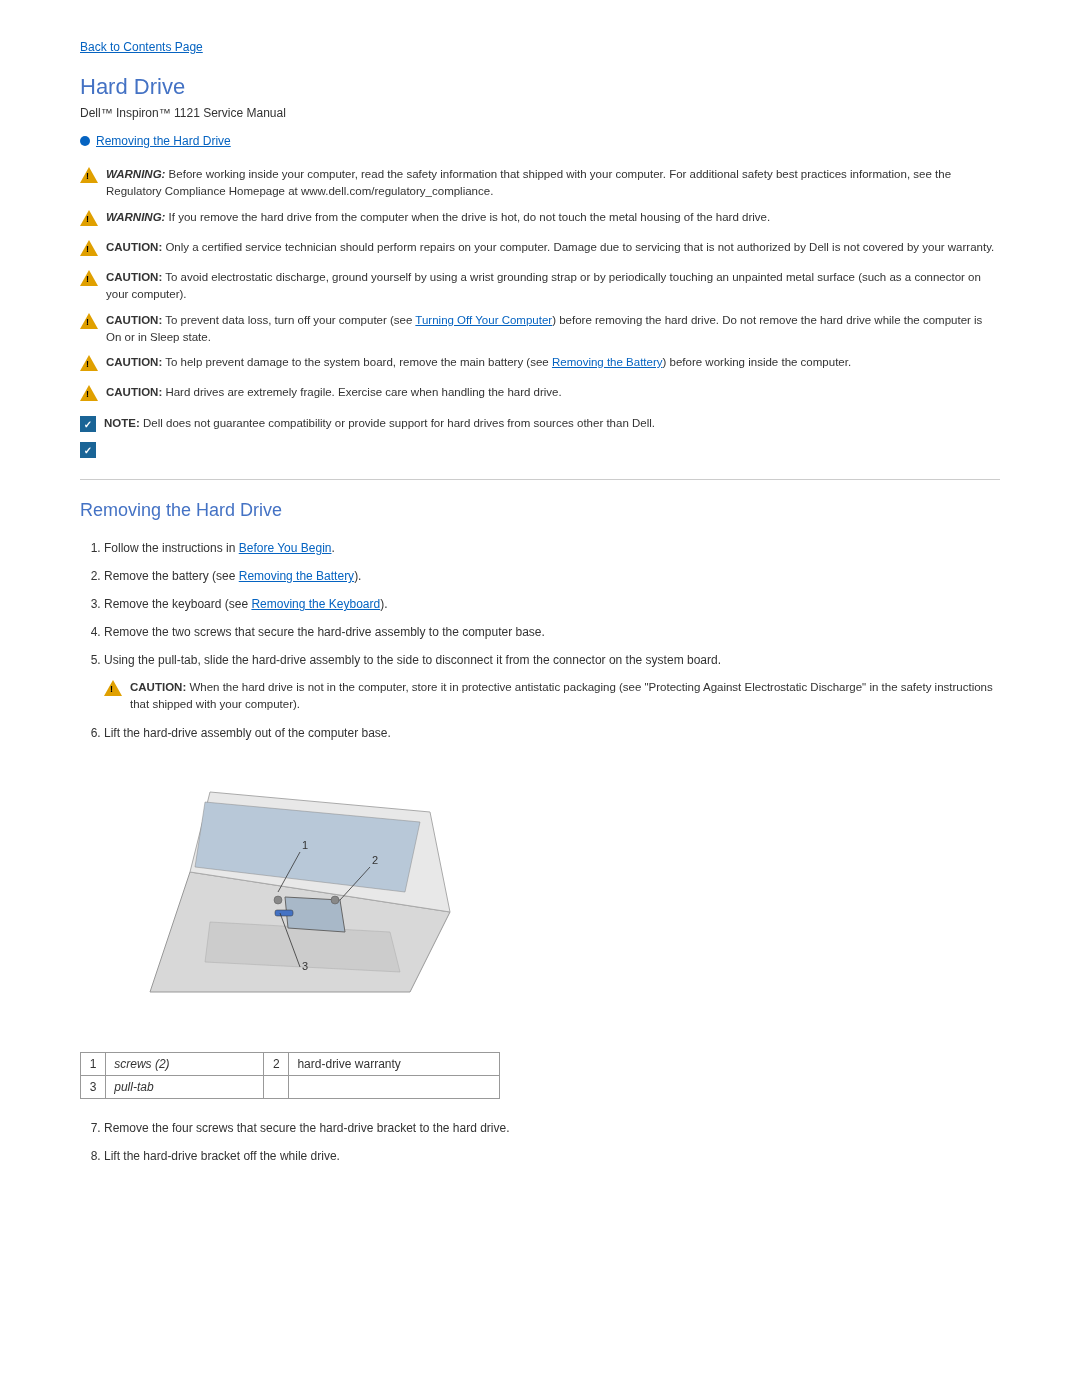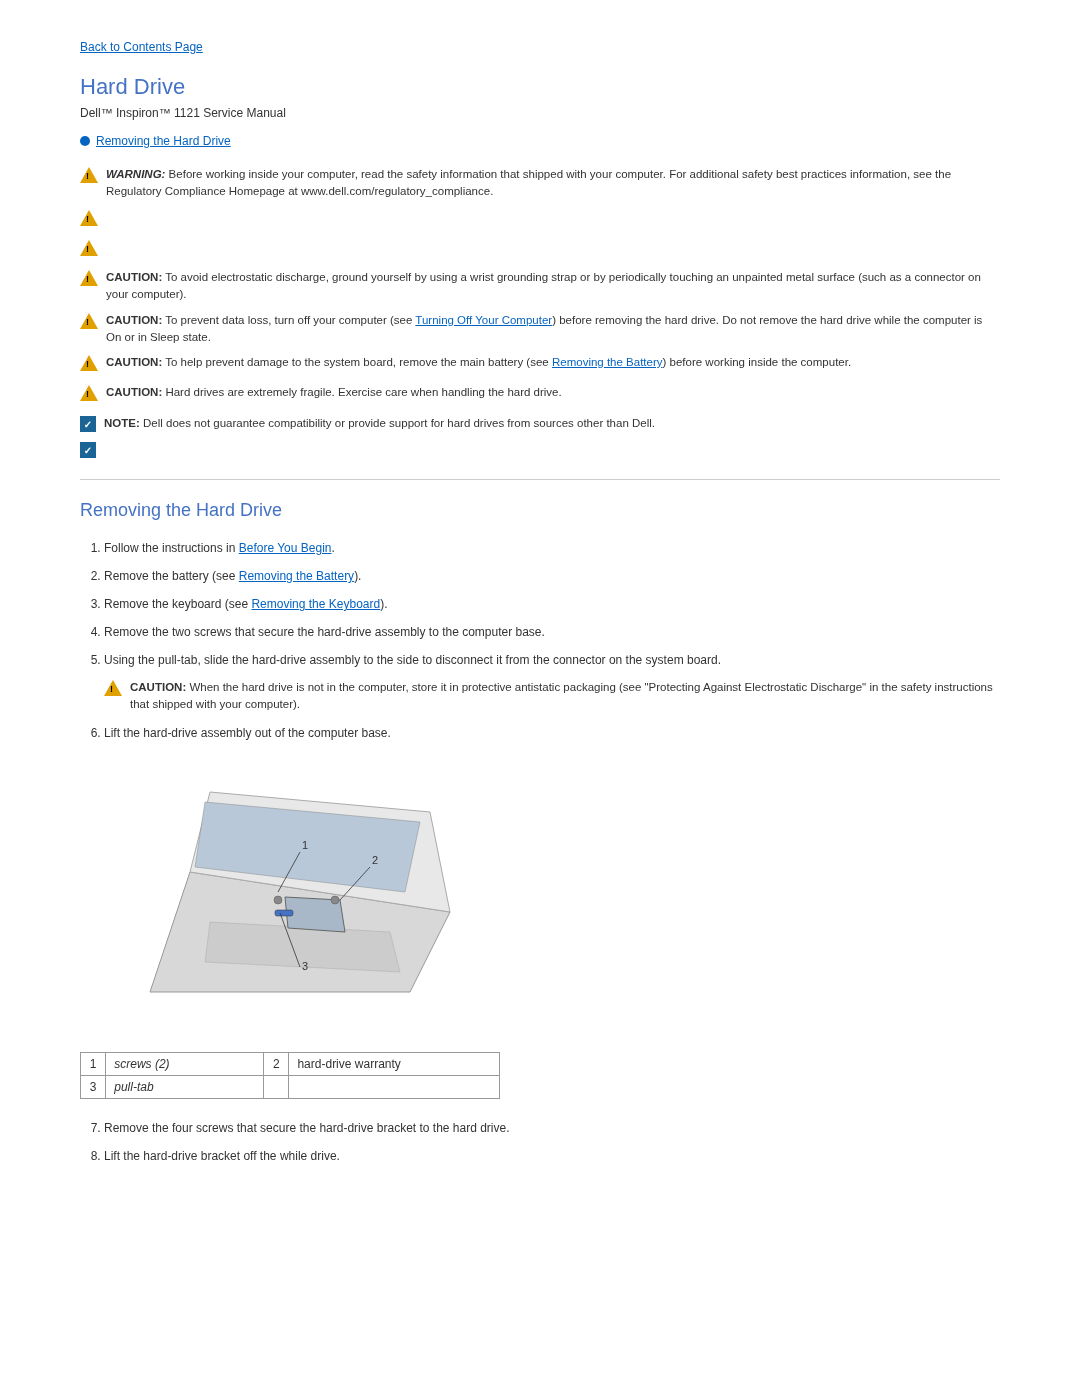--- a/index.html
+++ b/index.html
@@ -156,26 +156,28 @@
   <span class="warning-icon">
     <span class="triangle-icon"></span>
   </span>
   <span><span class="warn-label">WARNING:</span> Before working inside your computer, read the safety information that shipped with your computer. For additional safety best practices information, see the Regulatory Compliance Homepage at www.dell.com/regulatory_compliance.</span>
 </div>
 
 <div class="warning-block">
   <span class="warning-icon">
     <span class="triangle-icon"></span>
   </span>
-</div>
-
-<div class="caution-block">
-  <span class="caution-icon">
-    <span class="triangle-icon"></span>
-  </span>
+  <span><span class="warn-label">WARNING:</span> If you remove the hard drive from the computer when the drive is hot, do not touch the metal housing of the hard drive.</span>
+</div>
+
+<div class="caution-block">
+  <span class="caution-icon">
+    <span class="triangle-icon"></span>
+  </span>
+  <span><span class="caution-label">CAUTION:</span> Only a certified service technician should perform repairs on your computer. Damage due to servicing that is not authorized by Dell is not covered by your warranty.</span>
 </div>
 
 <div class="caution-block">
   <span class="caution-icon">
     <span class="triangle-icon"></span>
   </span>
   <span><span class="caution-label">CAUTION:</span> To avoid electrostatic discharge, ground yourself by using a wrist grounding strap or by periodically touching an unpainted metal surface (such as a connector on your computer).</span>
 </div>
 
 <div class="caution-block">

